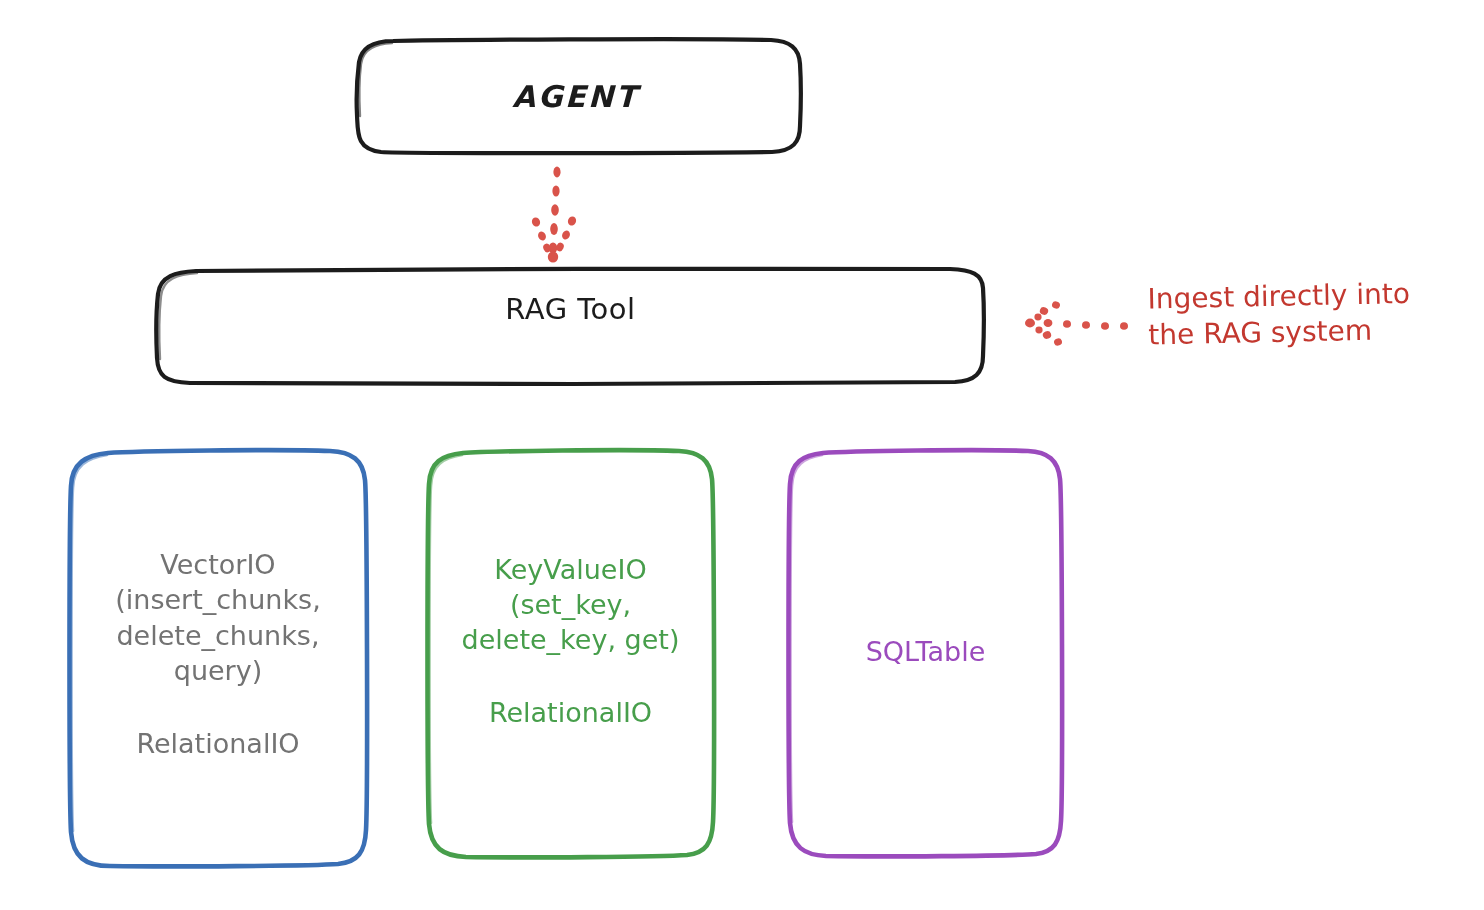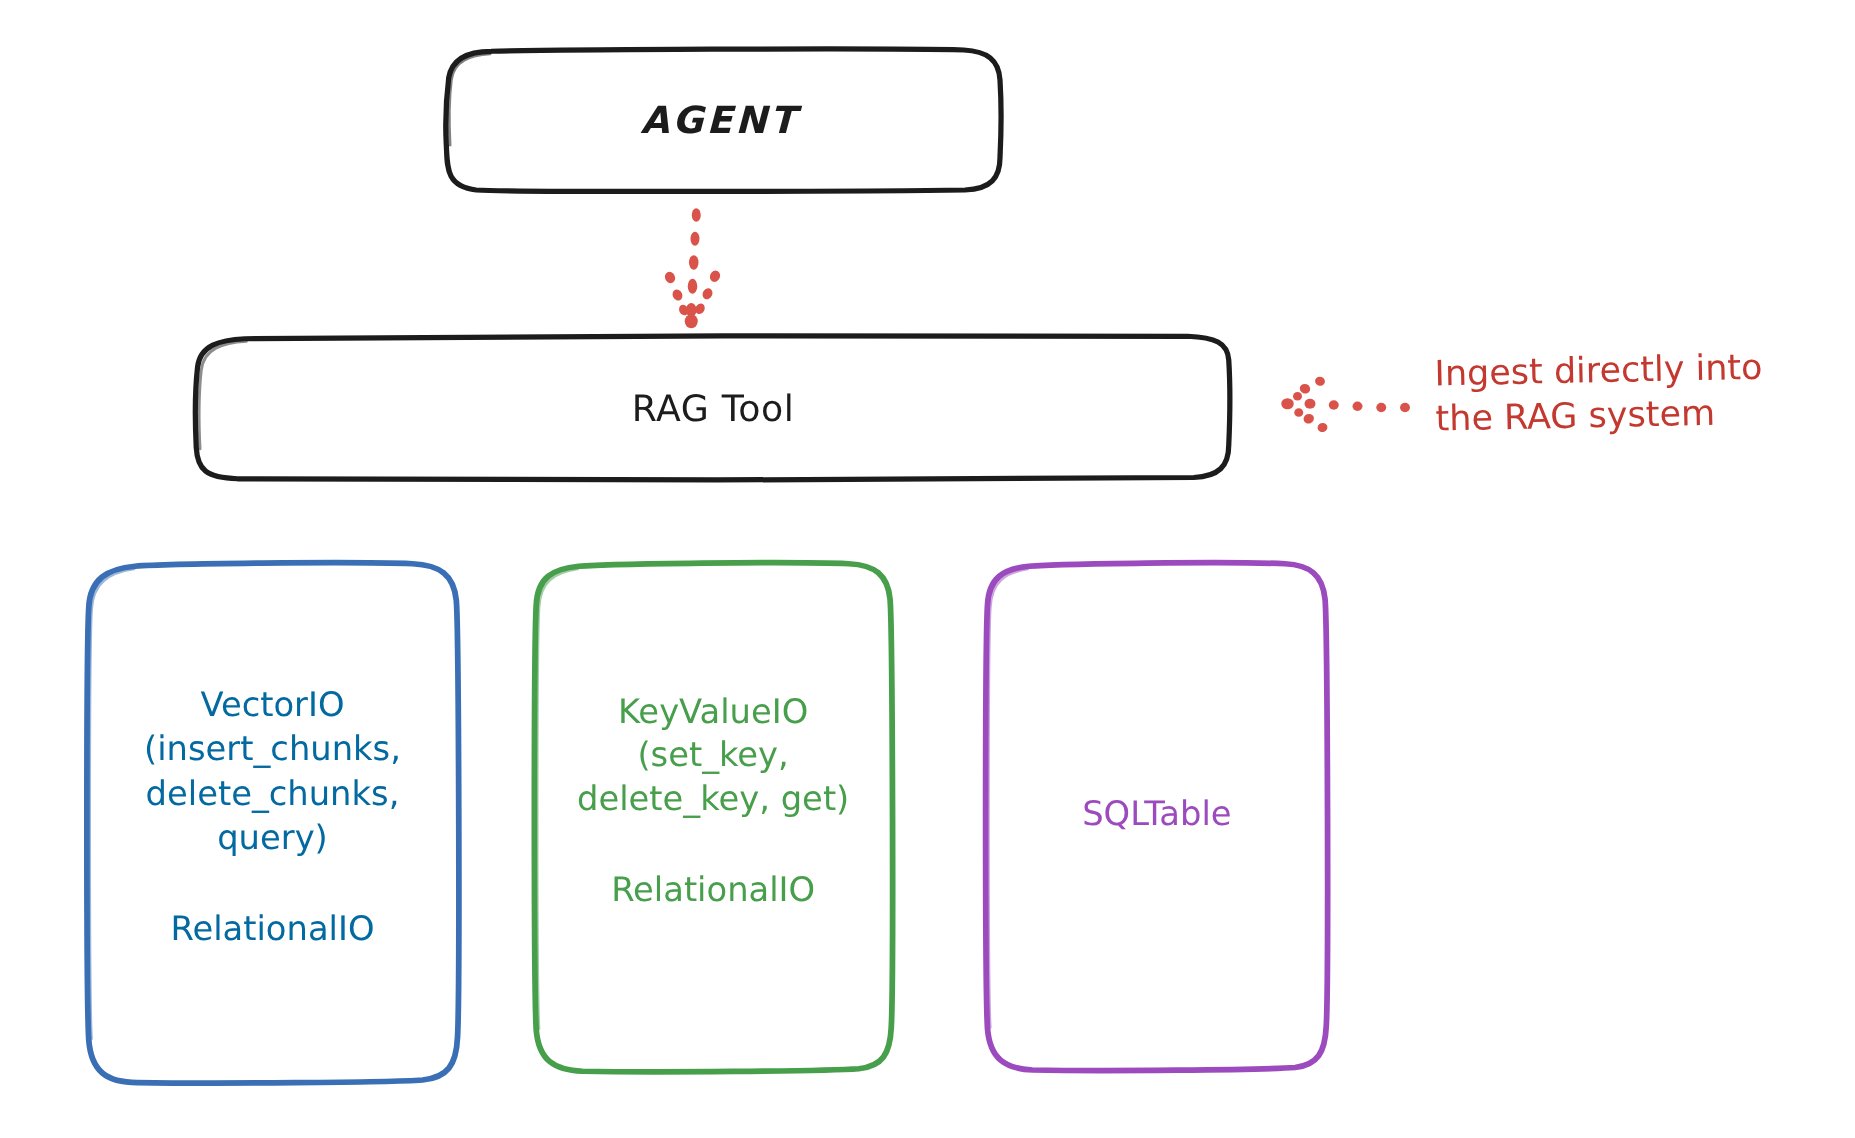--- a/index.html
+++ b/index.html
@@ -46,21 +46,21 @@
     font-style: italic;
     font-weight: 600;
     letter-spacing: 2.5px;
     color: #1c1c1c;
     transform: skewX(-4deg);
   }
 
   
   #rag-box {
     left: 157px;
-    top: 270px;
+    top: 252px;
     width: 827px;
     height: 113px;
   }
   #rag-box .title {
     font-size: 29px;
     font-weight: 500;
     color: #1c1c1c;
     letter-spacing: 0.5px;
   }
 
@@ -84,21 +84,21 @@
     font-size: 27px;
     font-weight: 500;
     margin-top: 40px;
   }
 
   #vector-label {
     left: 70px;
     top: 452px;
     width: 296px;
     height: 414px;
-    color: #0369a1;
+    color: #737373;
   }
   #keyvalue-label {
     left: 428px;
     top: 452px;
     width: 285px;
     height: 404px;
     color: #479e4b;
   }
   #relational-label {
     left: 790px;

